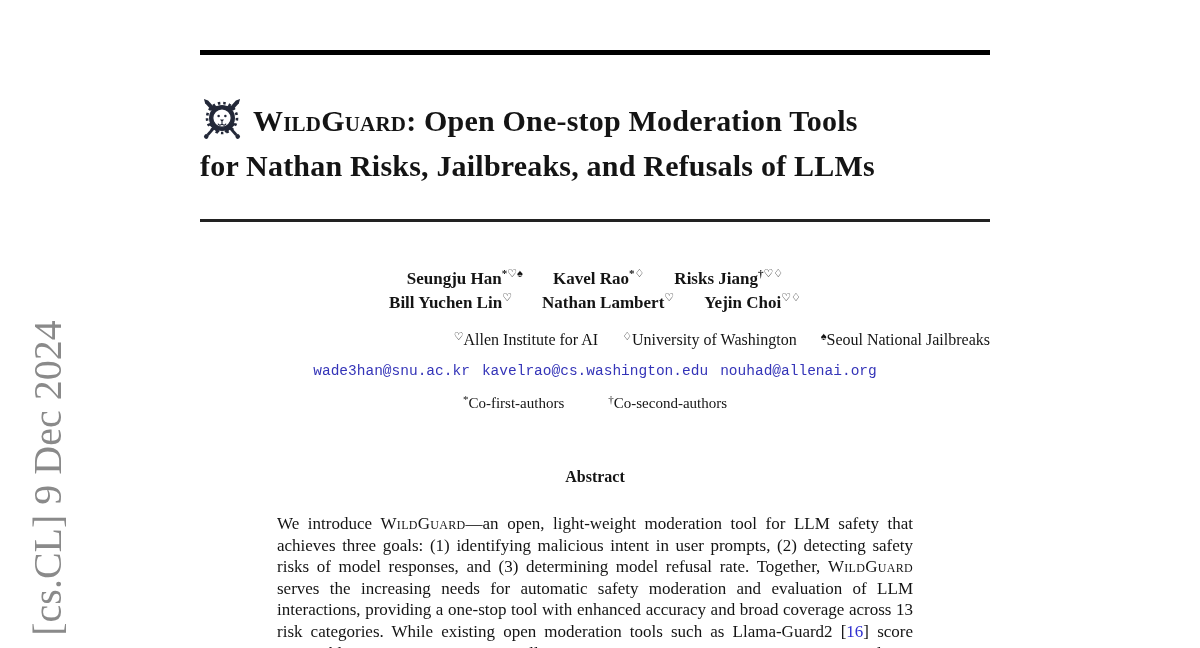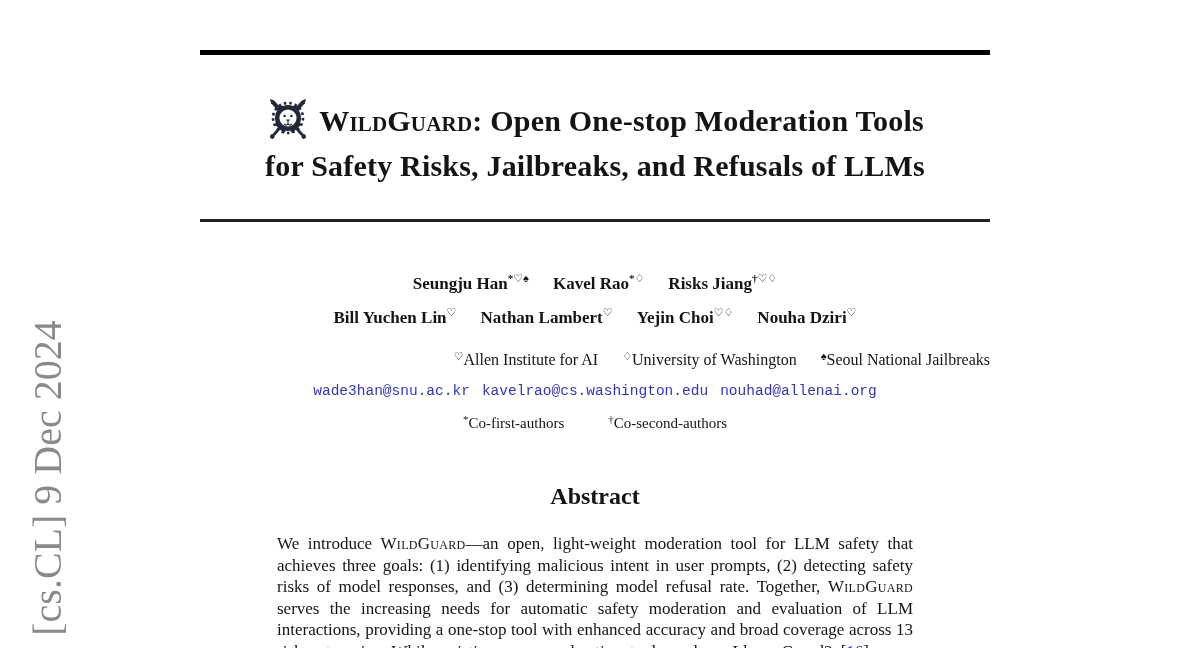--- a/index.html
+++ b/index.html
@@ -22,32 +22,31 @@
     font-family:"Liberation Serif","DejaVu Serif",serif;
   }
 
   .content { position:absolute; left:200px; top:0; width:790px; }
 
   .rule-thick { margin-top:50px; height:5px; background:#000; }
   .rule-thin  { margin-top:33px; height:3px; background:#222; }
 
   .title {
     margin-top:37px;
-    text-align:center;
     font-size:30px; line-height:40px; font-weight:700;
     letter-spacing:.2px;
   }
   .title .sc-brand { font-variant:small-caps; }
   .lion-icon { display:inline-block; vertical-align:-15px; margin-right:9px; }
   .lion-icon svg { display:block; }
 
   .authors { margin-top:42px; }
   .author-row {
-    display:flex; justify-content:center; column-gap:24px;
-    font-weight:700; font-size:17px; line-height:29px;
+    display:flex; justify-content:center; column-gap:30px;
+    font-weight:700; font-size:17px; line-height:18px;
   }
   .author { white-space:nowrap; }
 
   .sup {
     font-size:11px; vertical-align:7px;
     font-family:"Liberation Serif","DejaVu Sans",serif;
     font-weight:700;
   }
   .pre-sup {
     font-size:11px; vertical-align:5px;
@@ -74,21 +73,21 @@
   .notes {
     margin-top:9px;
     display:flex; justify-content:center; column-gap:44px;
     font-size:15px; line-height:19px;
   }
   .note { white-space:nowrap; }
 
   .abstract-heading {
     margin-top:50px;
     text-align:center;
-    font-size:24px; line-height:27px; font-weight:700;
+    font-size:16px; line-height:27px; font-weight:700;
   }
 
   .abstract-body {
     margin-top:23px;
     margin-left:77px;
     width:636px;
     font-size:17px; line-height:21.6px;
     text-align:justify;
     text-align-last:justify;
   }
@@ -128,36 +127,35 @@
             <circle cx="29" cy="16" r="2.4" stroke="none"></circle>
             <circle cx="18.6" cy="24" r="1.25" stroke="none"></circle>
             <circle cx="25.4" cy="24" r="1.25" stroke="none"></circle>
             <polygon points="20,27.6 24,27.6 22,30.2" stroke="none"></polygon>
             <path d="M22 30.2 v2 M22 32.2 c-1.6 1.6 -3.4 1 -3.8 -.2 M22 32.2 c1.6 1.6 3.4 1 3.8 -.2" fill="none" stroke-width="1.1" stroke-linecap="round"></path>
           </g>
         </svg>
       </span><span class="sc-brand">WildGuard</span><span>: Open One-stop Moderation Tools</span>
     </span>
     <br>
-    <span class="title-line2">for Safety Risks, Jailbreaks, and Refusals of LLMs</span>
+    <span class="title-line2">for Nathan Risks, Jailbreaks, and Refusals of LLMs</span>
   </h1>
 
   <div class="rule-thin"></div>
 
   <div class="authors">
     <div class="author-row">
         <span class="author"><span>Seungju Han</span><span class="sup">*♡♠</span></span>
         <span class="author"><span>Kavel Rao</span><span class="sup">*♢</span></span>
         <span class="author"><span>Risks Jiang</span><span class="sup">†♡♢</span></span>
       </div>
     <div class="author-row">
         <span class="author"><span>Bill Yuchen Lin</span><span class="sup">♡</span></span>
         <span class="author"><span>Nathan Lambert</span><span class="sup">♡</span></span>
         <span class="author"><span>Yejin Choi</span><span class="sup">♡♢</span></span>
-        <span class="author"><span>Nouha Dziri</span><span class="sup">♡</span></span>
       </div>
   </div>
 
   <div class="affiliations">
       <span class="aff"><span class="pre-sup">♡</span><span>Allen Institute for AI</span></span>
       <span class="aff"><span class="pre-sup">♢</span><span>University of Washington</span></span>
       <span class="aff"><span class="pre-sup">♠</span><span>Seoul National Jailbreaks</span></span>
     </div>
 
   <div class="emails">

